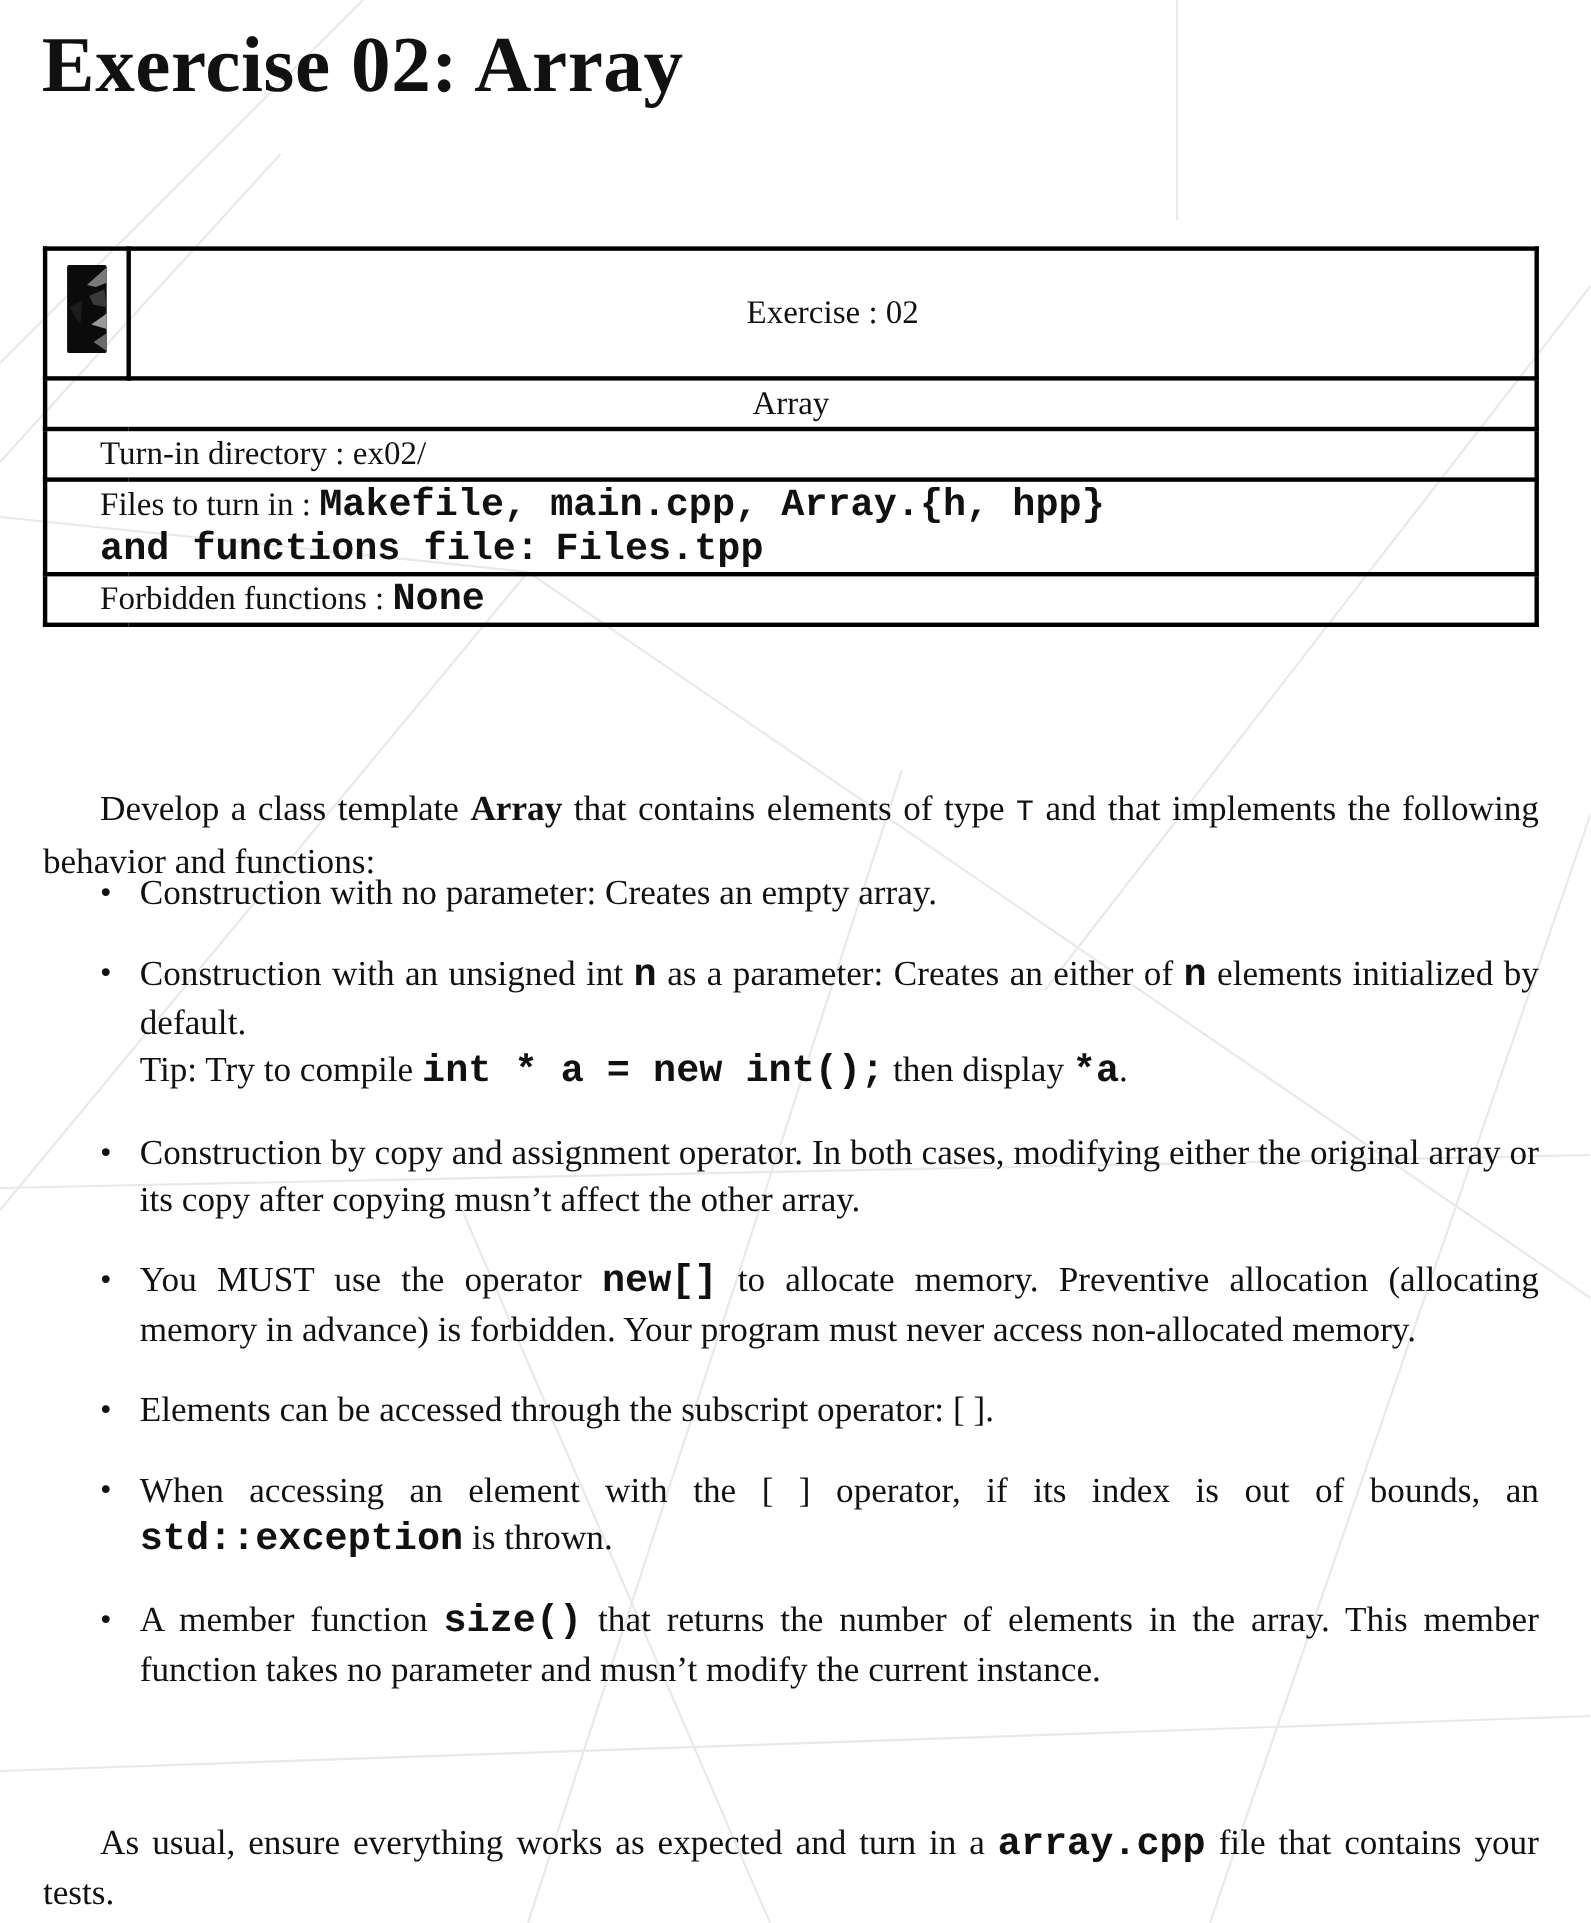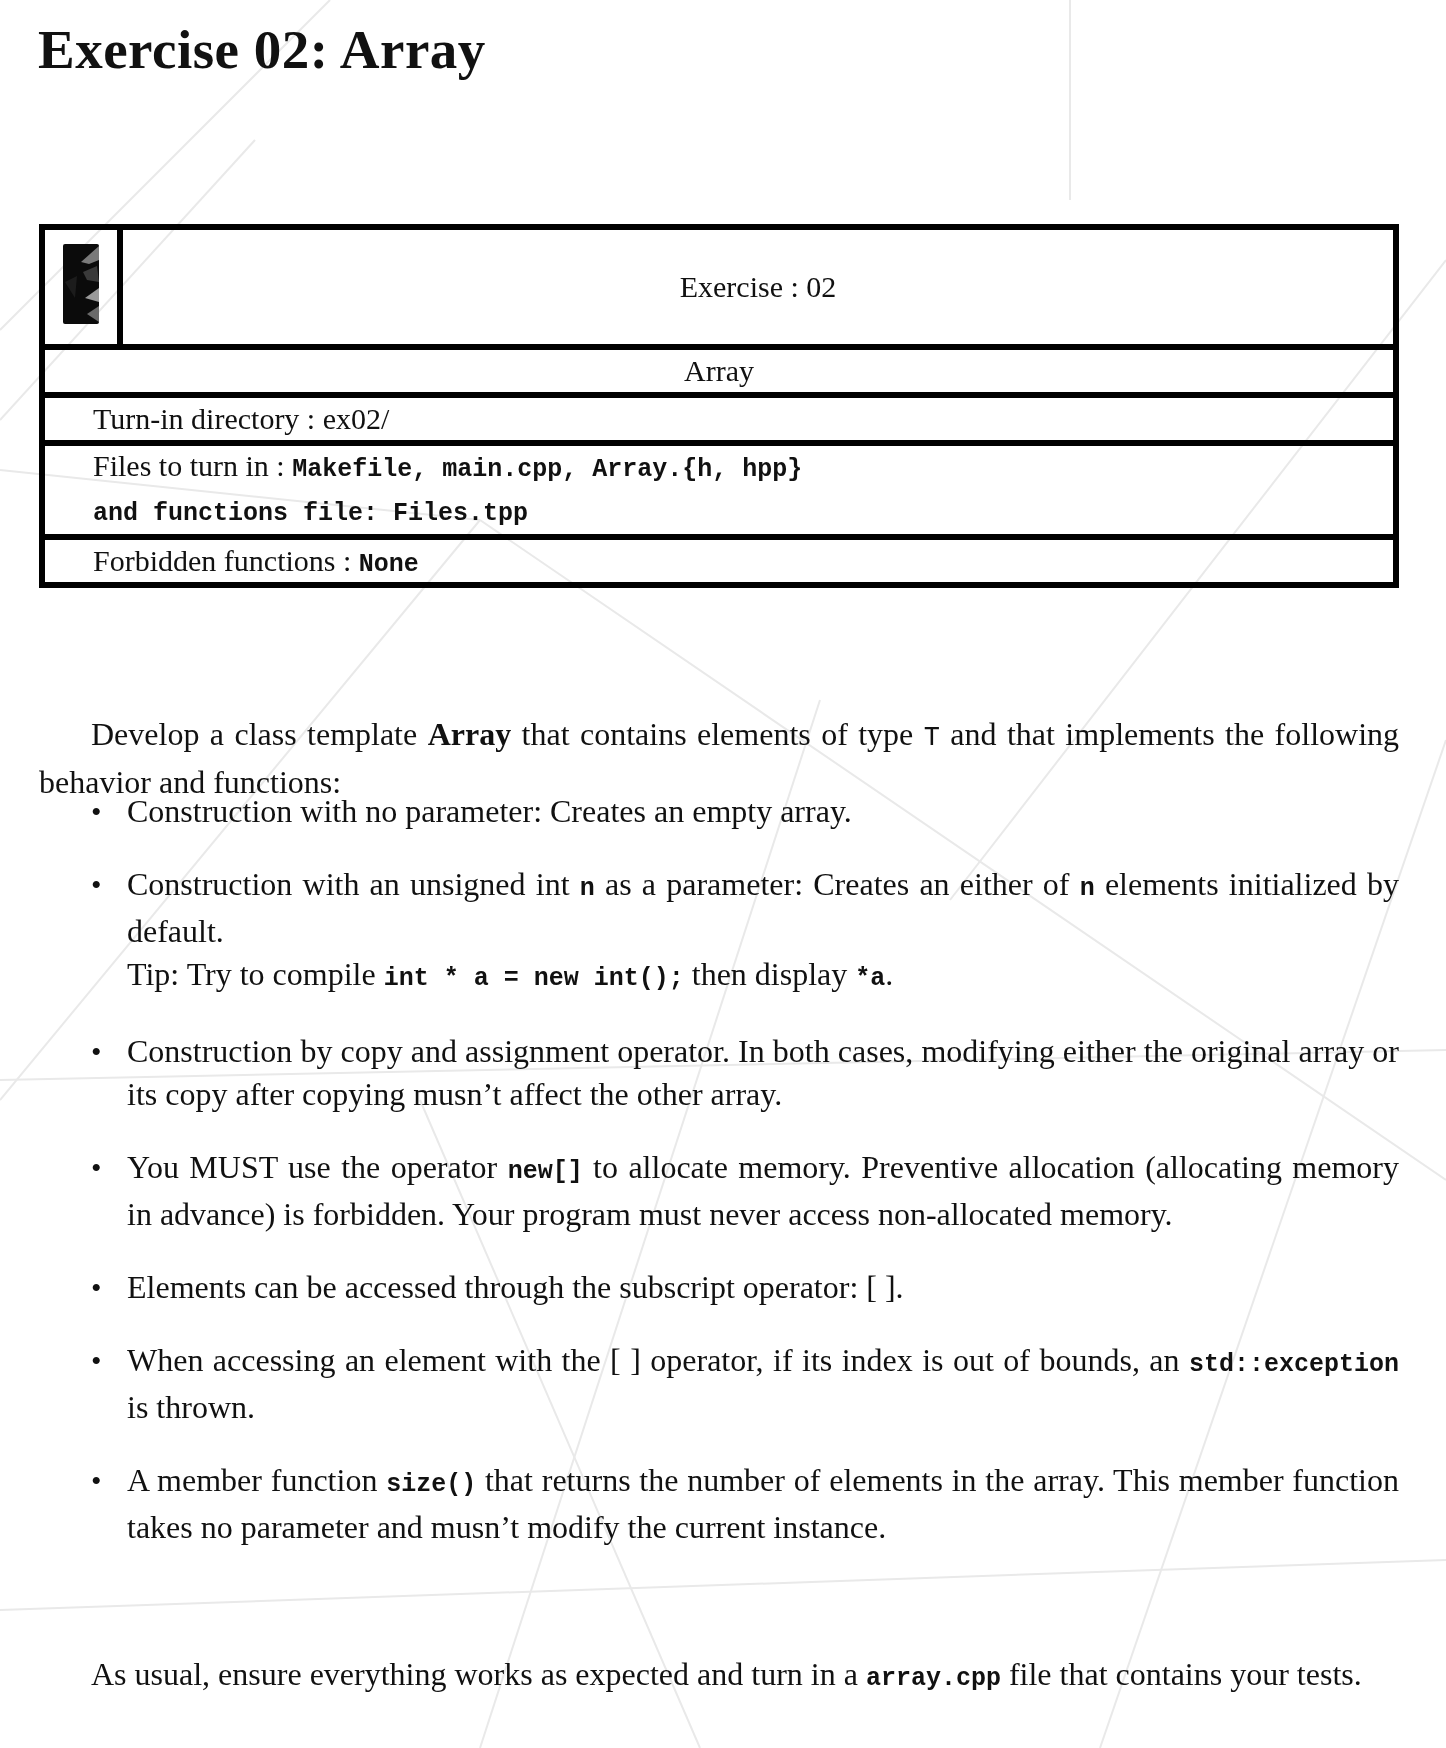--- a/index.html
+++ b/index.html
@@ -5,33 +5,33 @@
   html, body { margin: 0; padding: 0; }
   body {
     width: 1446px; height: 1748px; position: relative; overflow: hidden;
     background: #ffffff; color: #111;
     font-family: "Liberation Serif", "DejaVu Serif", serif;
   }
   .bg-lines { position: absolute; left: 0; top: 0; width: 1446px; height: 1748px; z-index: 0; }
   .page { position: absolute; left: 0; top: 0; width: 1446px; height: 1748px; z-index: 1; }
   .title {
     position: absolute; left: 38px; top: 18px; margin: 0;
-    font-size: 55px; font-weight: bold; letter-spacing: 0.5px;
+    font-size: 72px; font-weight: bold; letter-spacing: 0.5px;
   }
   .info-table {
     position: absolute; left: 39px; top: 224px; width: 1360px;
     border-collapse: collapse; font-size: 30px;
   }
-  .info-table td { border: 6px solid #000000; padding: 0 0 0 48px; height: 42px; }
+  .info-table td { border: 4px solid #000000; padding: 0 0 0 48px; height: 42px; }
   .info-table .logo-cell { width: 72px; height: 114px; padding: 0; text-align: center; vertical-align: middle; }
   .info-table .ex-cell { text-align: center; padding: 0; }
   .info-table .name-cell { text-align: center; padding: 0; }
   .info-table .files-cell { height: 82px; line-height: 40px; }
   .mono { font-family: "Liberation Mono", "DejaVu Sans Mono", monospace; font-size: 27px; }
-  .monob { font-family: "Liberation Mono", "DejaVu Sans Mono", monospace; font-weight: bold; font-size: 25px; }
+  .monob { font-family: "Liberation Mono", "DejaVu Sans Mono", monospace; font-weight: bold; font-size: 35px; }
   .italic { }
   .body-text { position: absolute; left: 39px; width: 1360px; font-size: 32px; line-height: 44px; text-align: justify; }
   .intro { top: 680px; text-indent: 52px; }
   .items { position: absolute; left: 39px; top: 790px; width: 1360px; margin: 0; padding: 0; list-style: none; font-size: 32px; line-height: 43px; }
   .items li { position: relative; padding-left: 88px; margin-bottom: 30px; text-align: justify; }
   .bullet { position: absolute; left: 52px; top: 0; font-size: 30px; }
   .outro { top: 1620px; text-indent: 52px; }
 </style>
 </head>
 <body>

